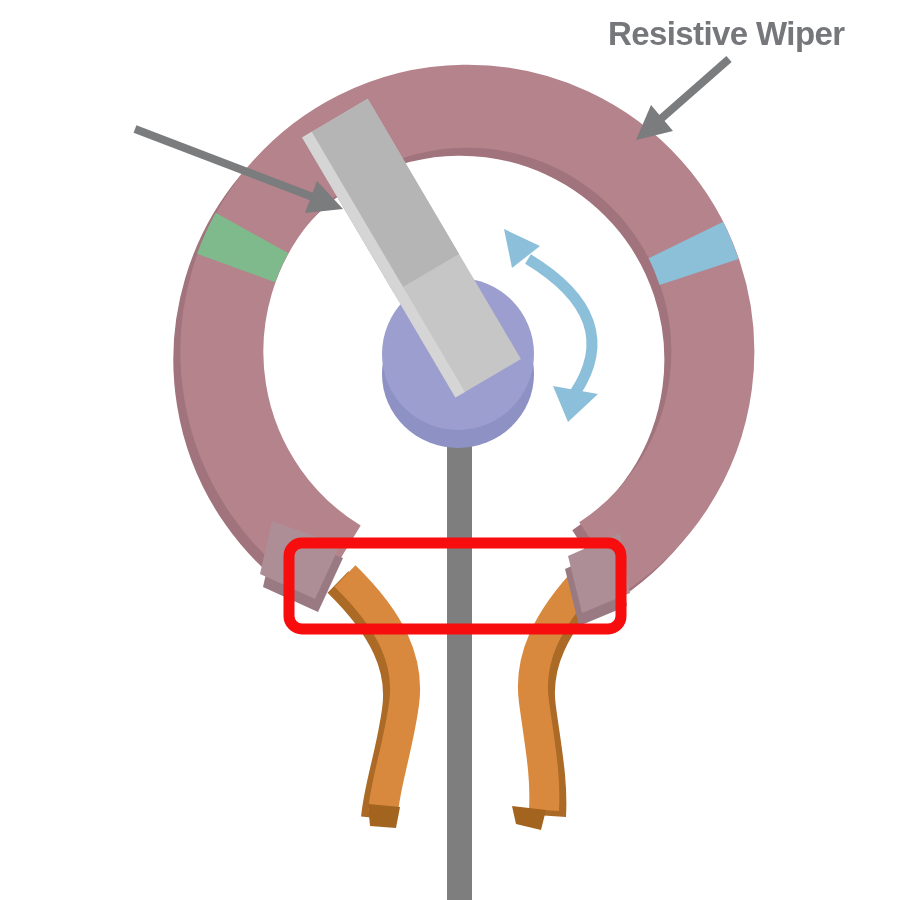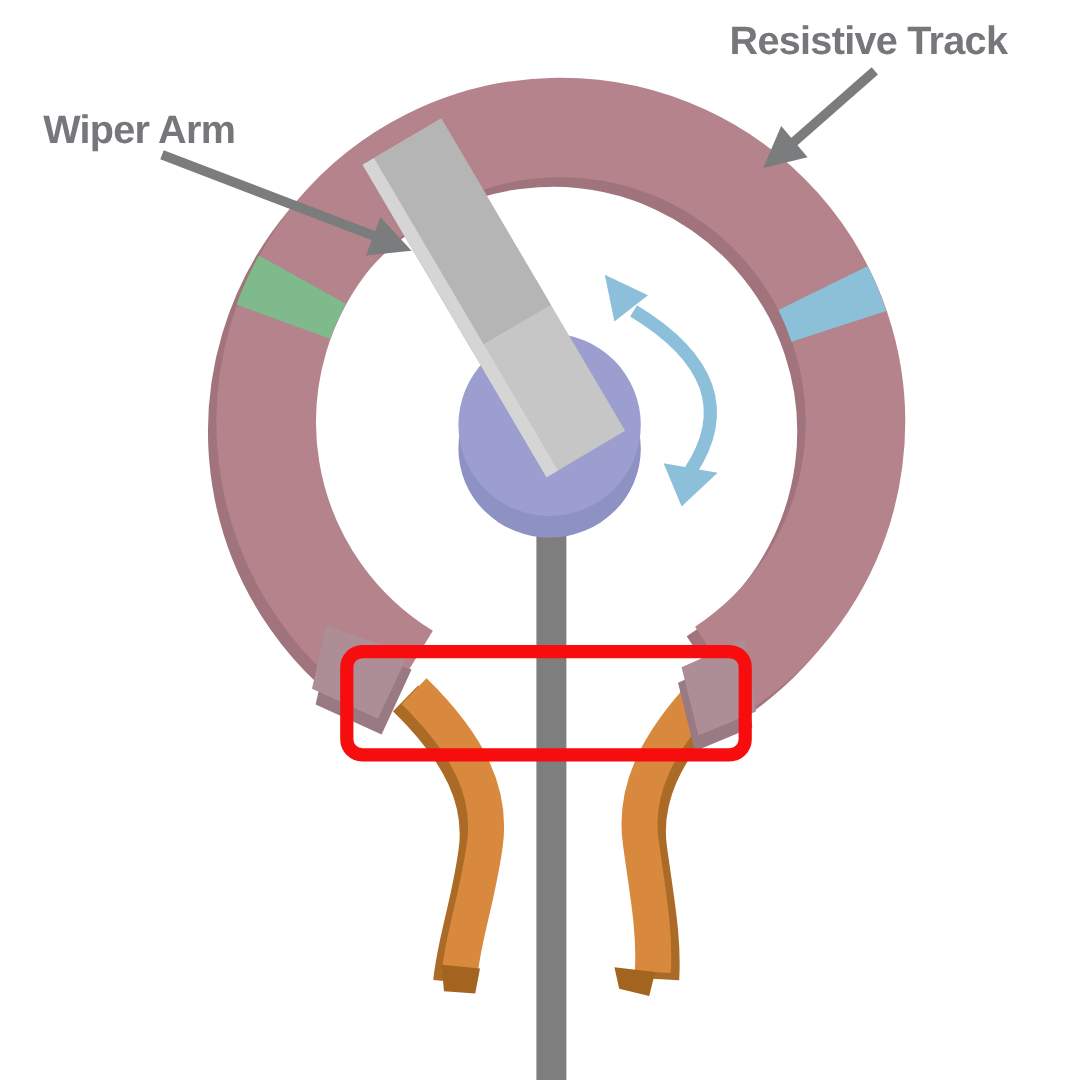--- a/index.html
+++ b/index.html
@@ -74,17 +74,16 @@
     </g>
 
     <g>
       <line x1="135" y1="129" x2="318" y2="199" stroke-width="8" style="stroke: rgb(122, 124, 126);"></line>
       <polygon points="343,209 305,213 317,181" style="fill: rgb(122, 124, 126);"></polygon>
     </g>
 
     <rect x="289" y="543" width="332" height="86" rx="13" fill="none" stroke-width="11" style="stroke: rgb(247, 13, 13);"></rect>
   </svg>
 
-  <div id="label-wiper" class="diagram-label" style="color: rgb(117, 119, 122);">Wiper Arm</div>
 
-  <div id="label-track" class="diagram-label" style="color: rgb(117, 119, 122);">Resistive Track</div>
+  <div id="label-track" class="diagram-label" style="color: rgb(117, 119, 122);">Resistive Wiper</div>
 
 </div>
 
 </body></html>

